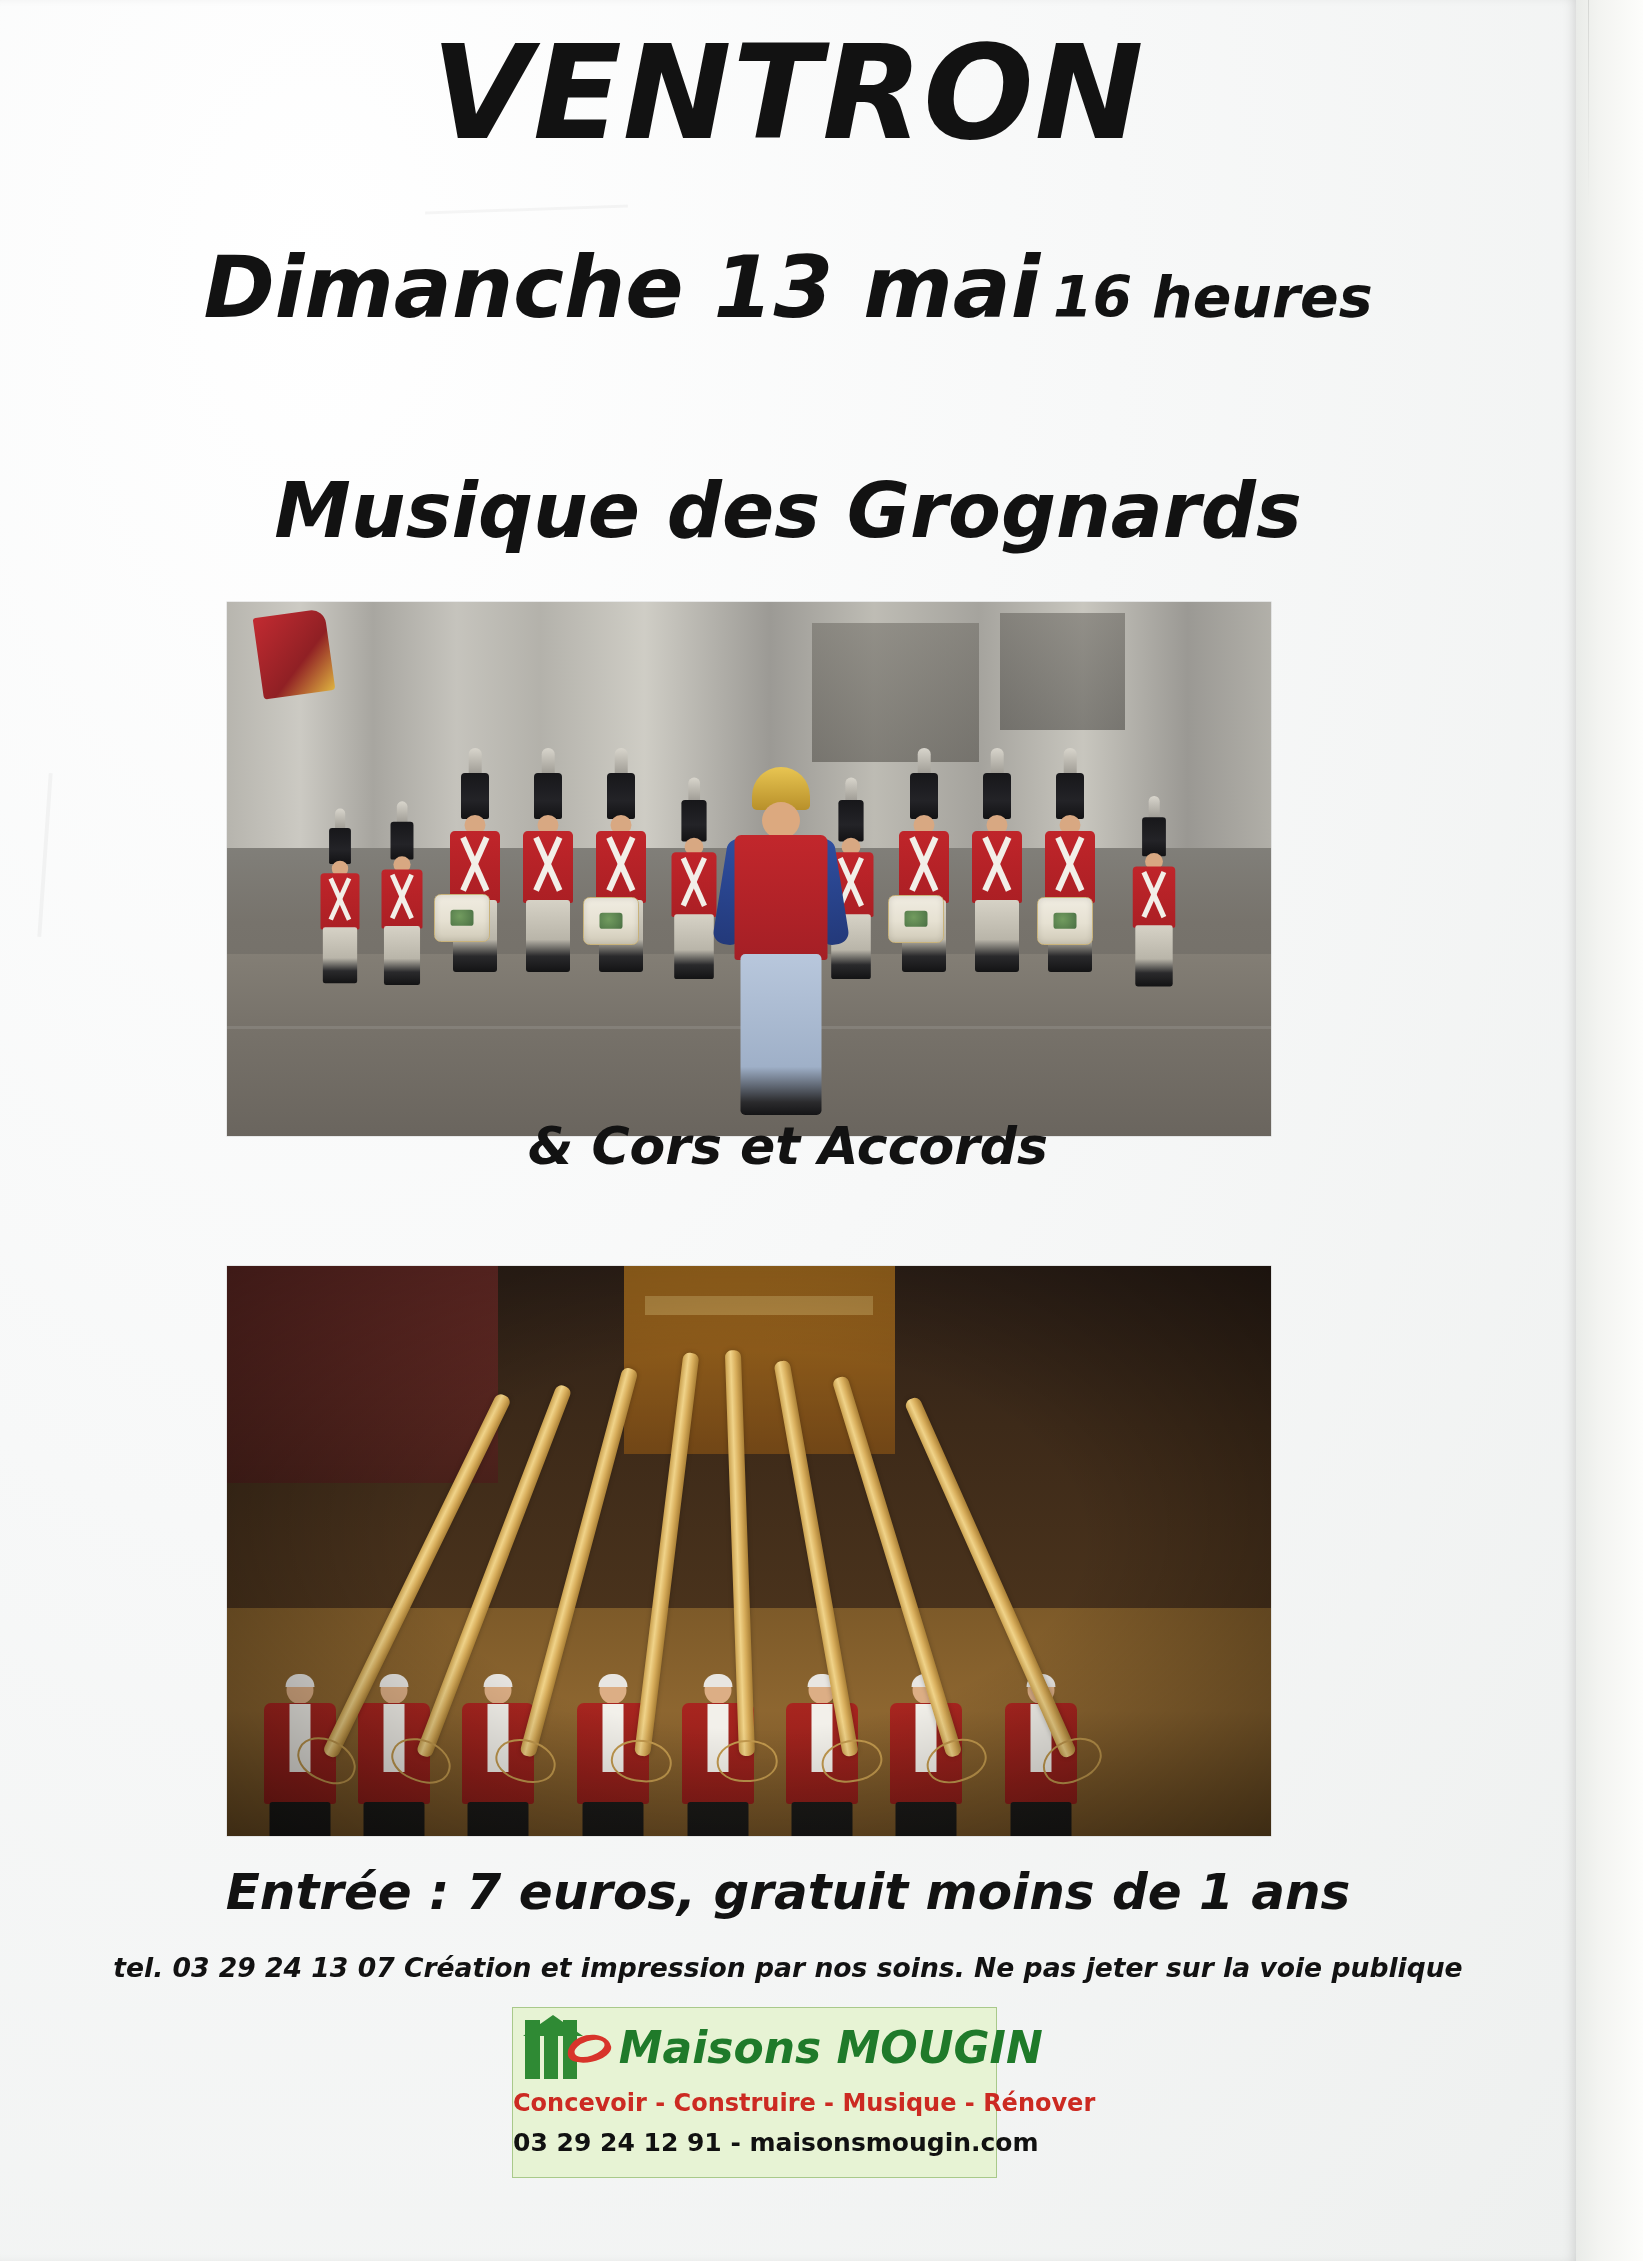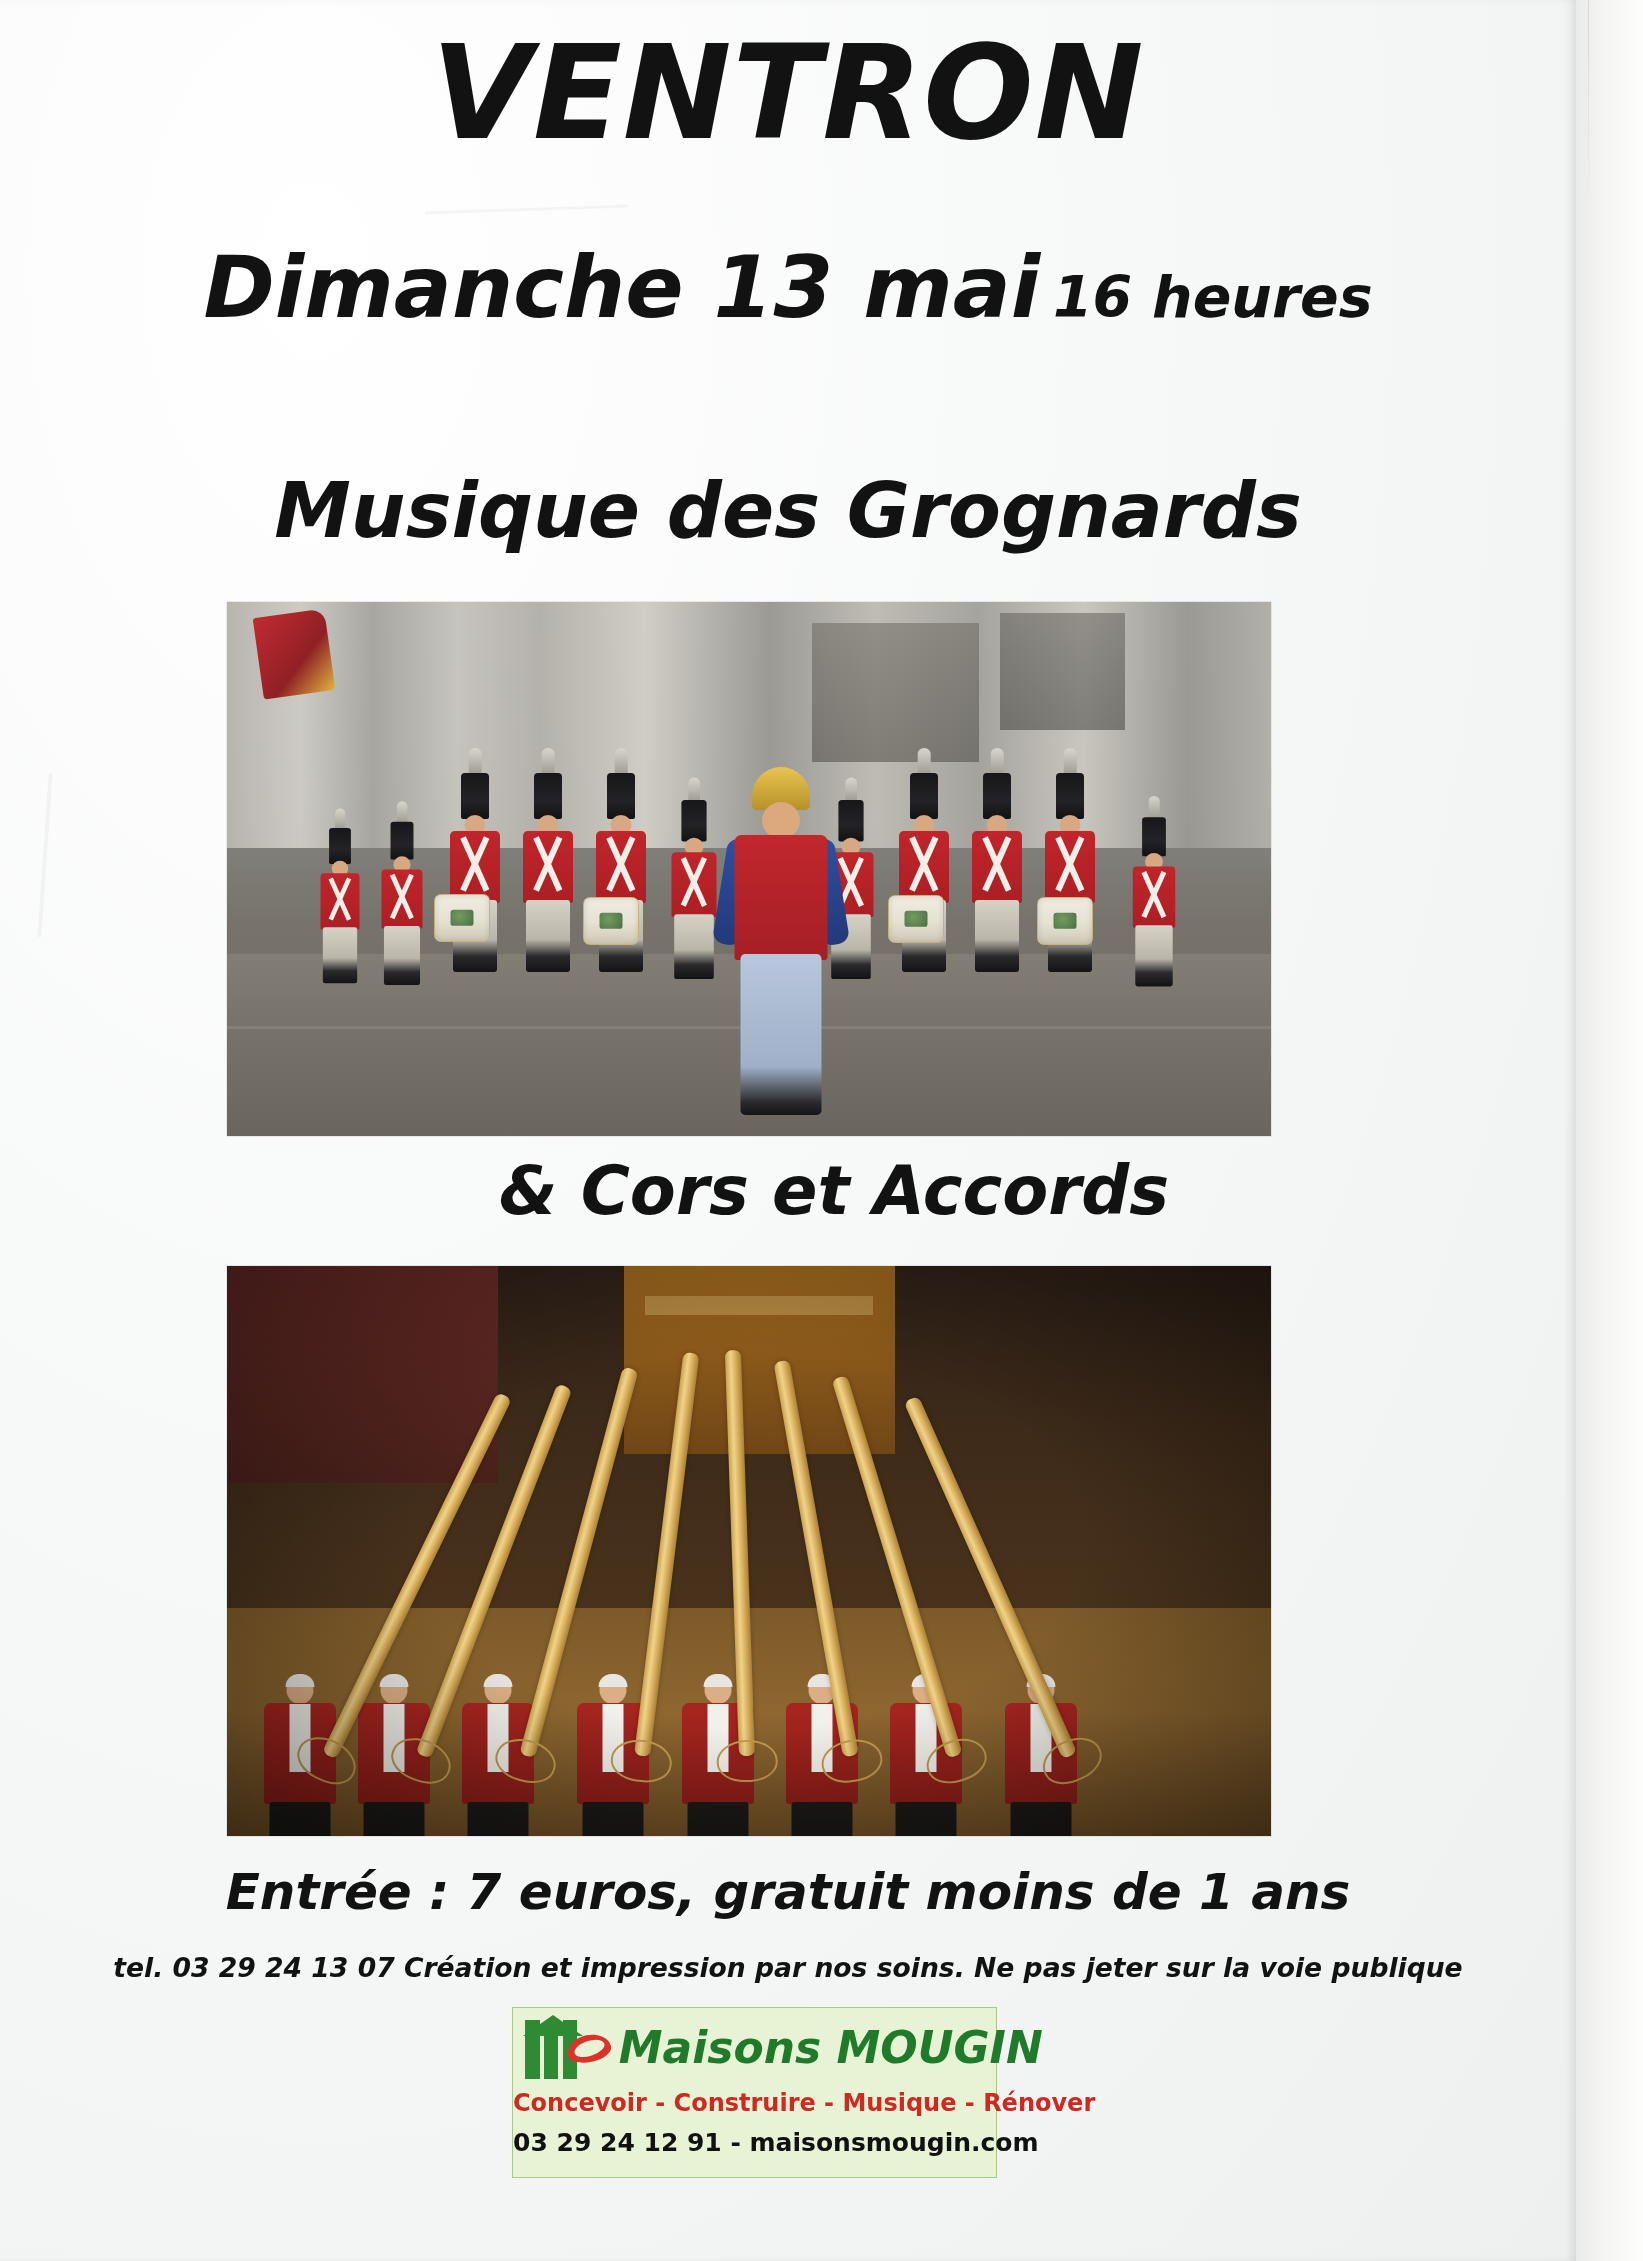--- a/index.html
+++ b/index.html
@@ -115,28 +115,27 @@
     color: #121212;
     font-weight: 700;
     font-style: italic;
     font-size: 77px;
     margin-top: 12px;
   }
 
   .line-band2 {
     position: absolute;
     left: 0;
-    top: 1152px;
+    top: 1116px;
     width: 1576px;
     text-align: center;
     color: #121212;
     font-weight: 700;
     font-style: italic;
-    font-size: 67px;
-    padding-left: 46px;
+    font-size: 52px;
   }
 
   .line-price {
     position: absolute;
     left: 0;
     top: 1863px;
     width: 1576px;
     text-align: center;
     color: #121212;
     font-weight: 700;

